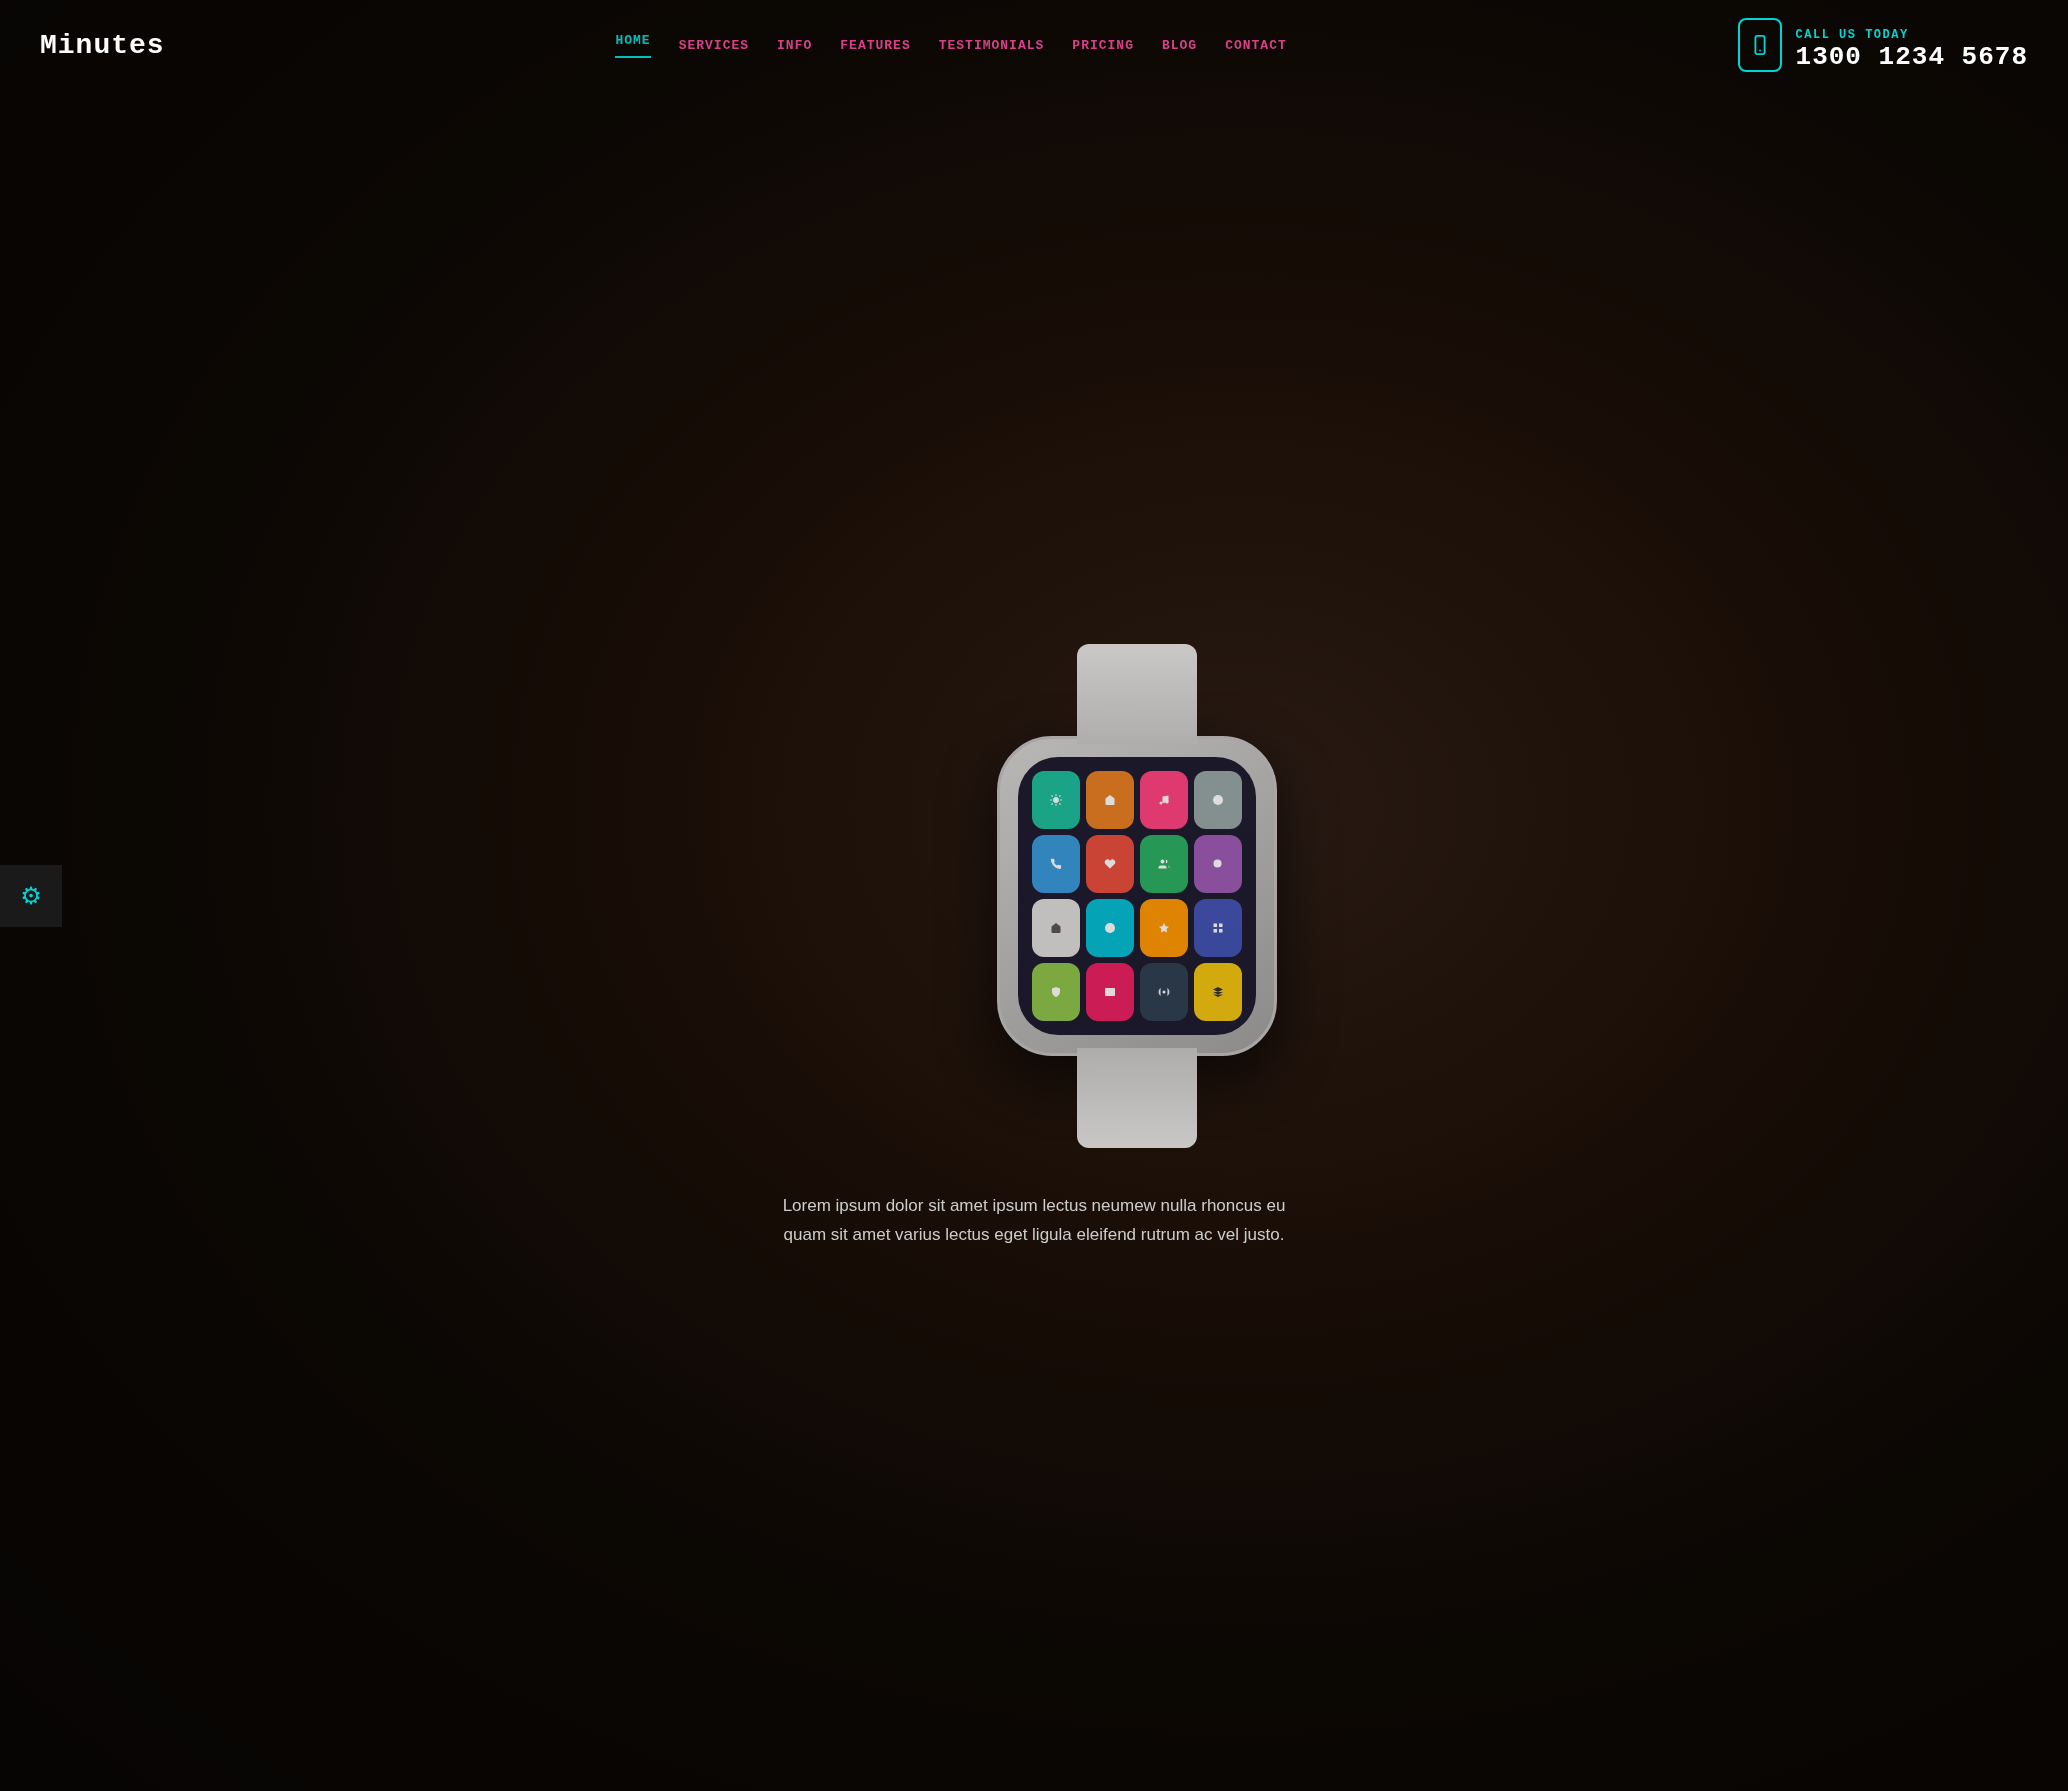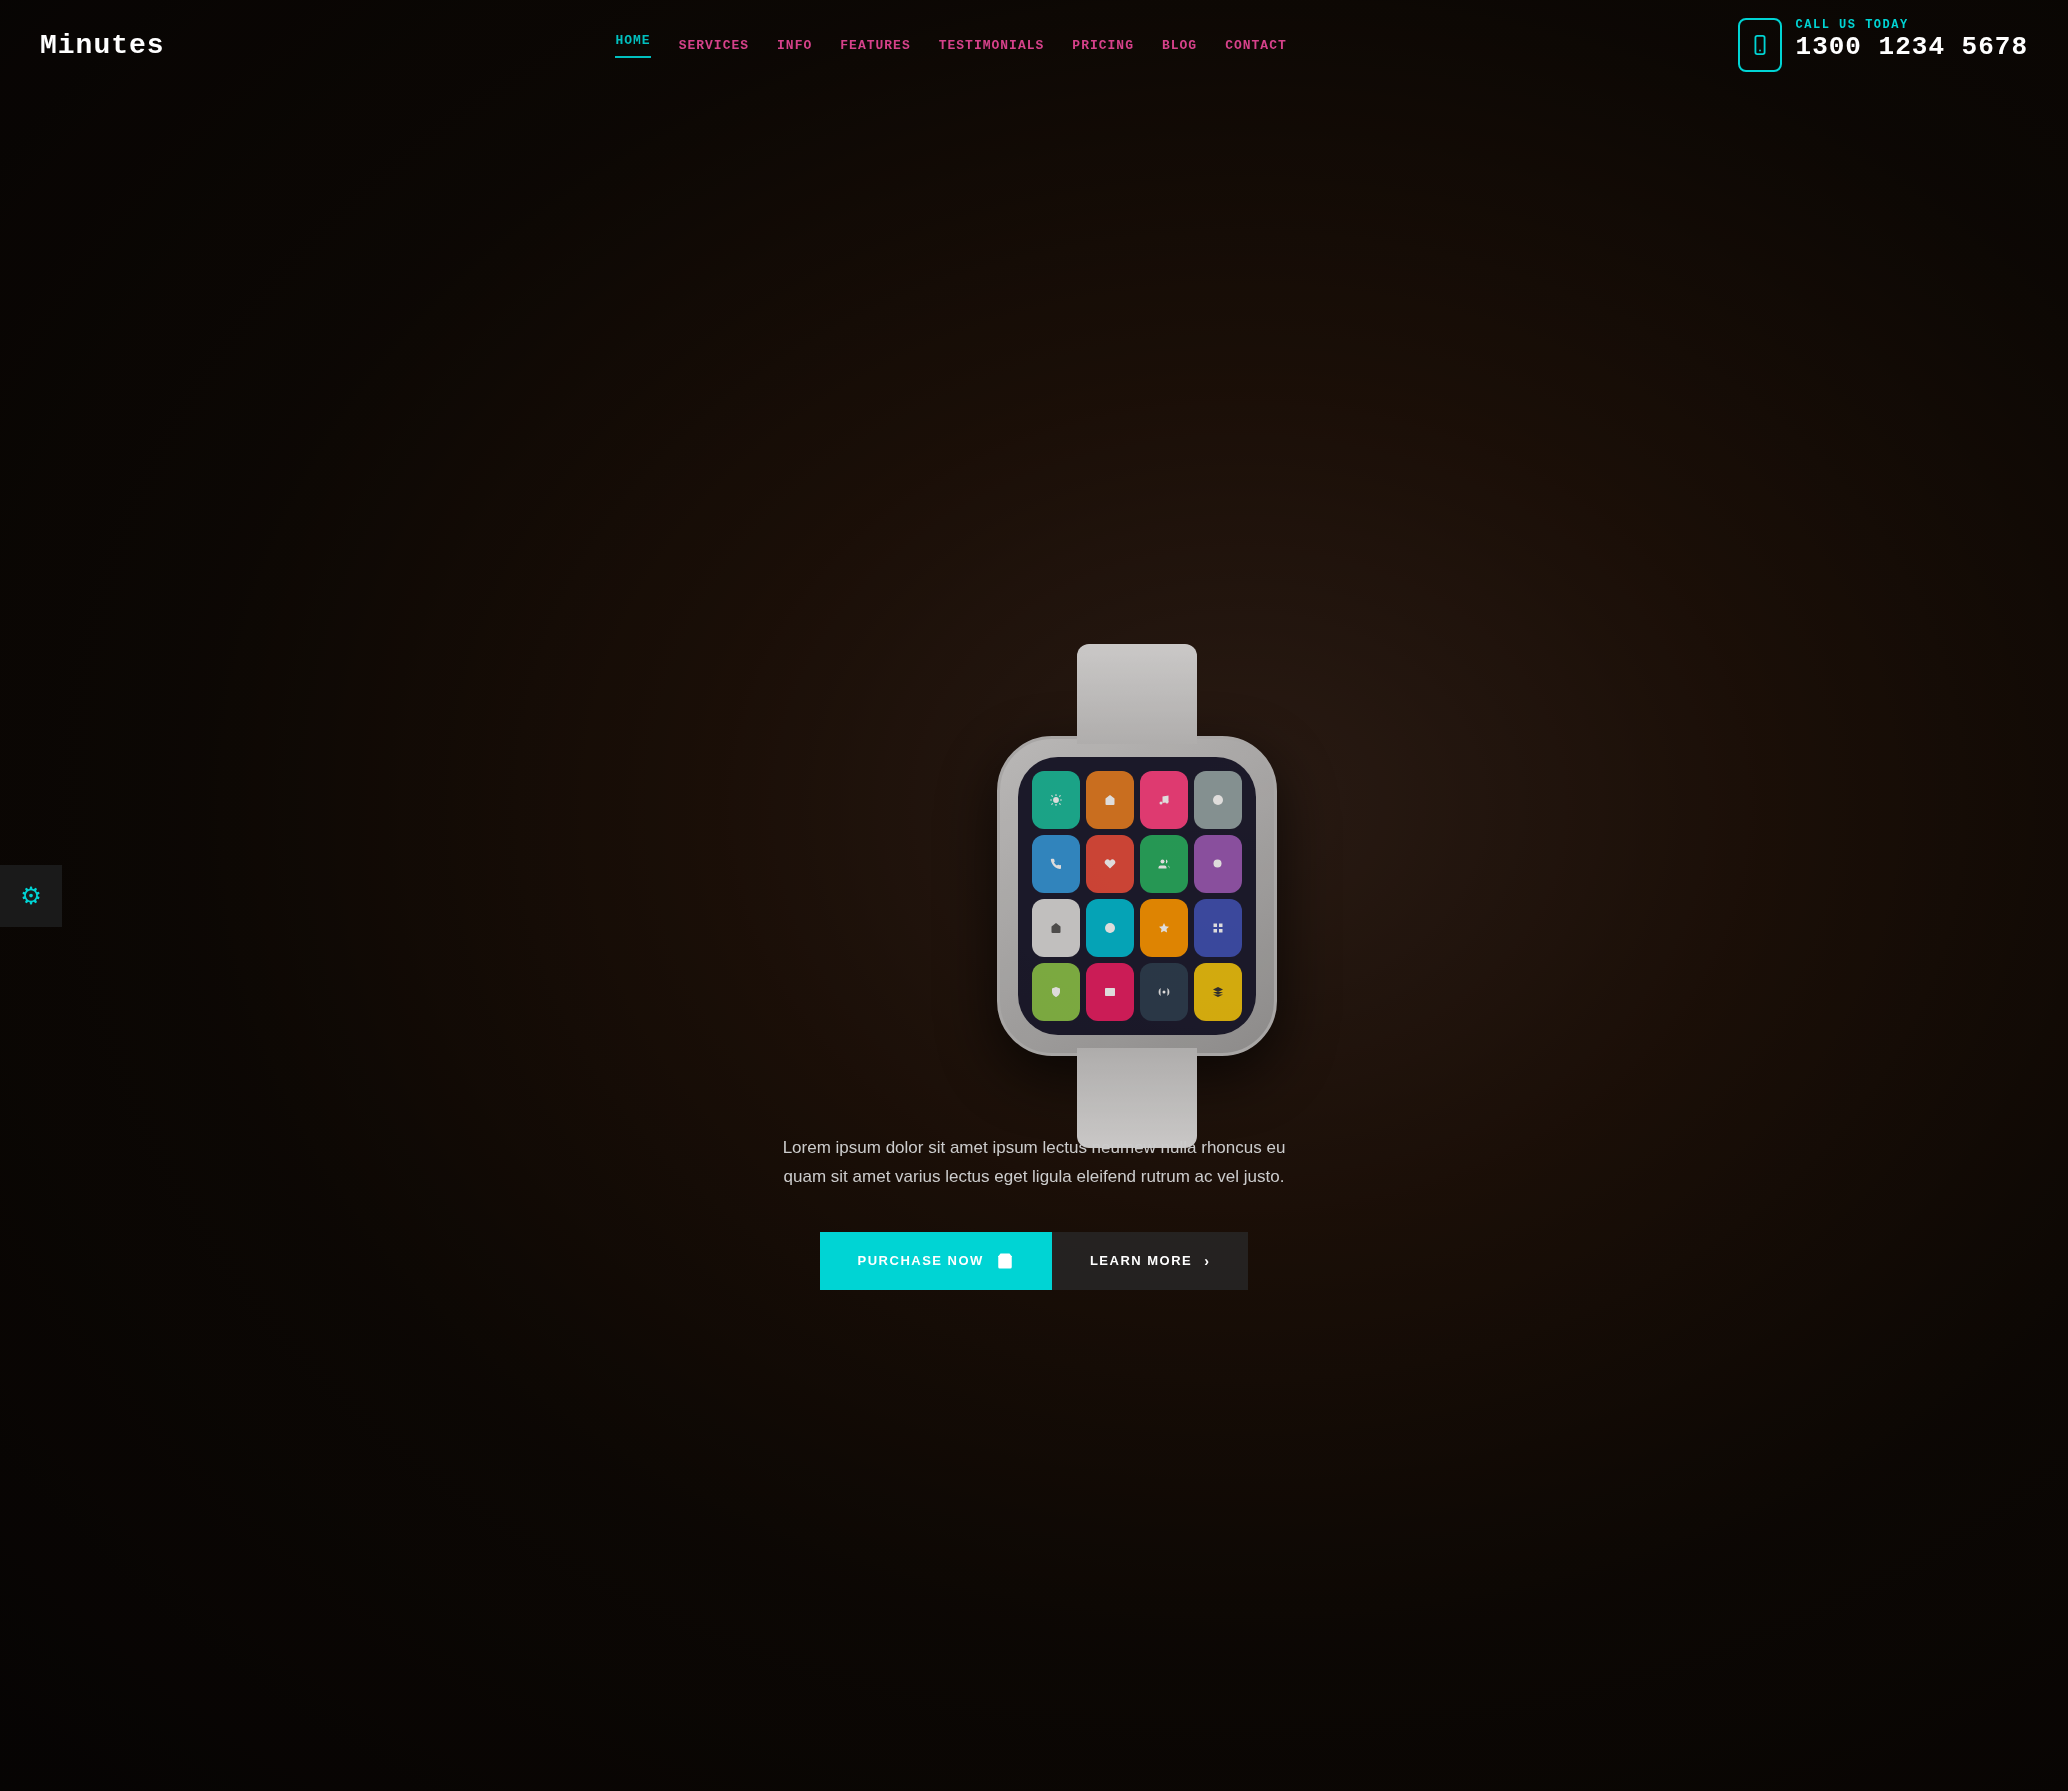--- a/index.html
+++ b/index.html
@@ -54,21 +54,21 @@
     }
 
     nav a.active {
       color: #00d4d4;
       border-bottom: 2px solid #00d4d4;
       padding-bottom: 8px;
     }
 
     .header-contact {
       display: flex;
-      align-items: flex-start;
+      align-items: flex-end;
       gap: 14px;
     }
 
     .phone-icon-wrapper {
       width: 44px;
       height: 54px;
       border: 2px solid #00d4d4;
       border-radius: 8px;
       display: flex;
       align-items: center;
@@ -445,28 +445,14 @@
               <path d="M2 12l10 5 10-5"></path>
             </svg>
         </div>
       </div>
       <div class="watch-band-bottom"></div>
     </div>
   </div>
 
   <div class="hero-content">
     <p class="hero-subtitle">Lorem ipsum dolor sit amet ipsum lectus neumew nulla rhoncus eu quam sit amet varius lectus eget ligula eleifend rutrum ac vel justo.</p>
-    <div class="hero-buttons">
-      <a class="btn-purchase" href="#">
-        <span>PURCHASE NOW</span>
-        <svg class="cart-icon-svg" viewBox="0 0 24 24" fill="white">
-          <path d="M6 2L3 6v14a2 2 0 0 0 2 2h14a2 2 0 0 0 2-2V6l-3-4z"></path>
-          <line x1="3" y1="6" x2="21" y2="6" stroke="white" stroke-width="1.5"></line>
-          <path d="M16 10a4 4 0 0 1-8 0" stroke="white" stroke-width="1.5" fill="none"></path>
-        </svg>
-      </a>
-      <a class="btn-learn" href="#">
-        <span>LEARN MORE</span>
-        <span class="chevron-right">›</span>
-      </a>
-    </div>
   </div>
 </section>
 
 </body></html>

